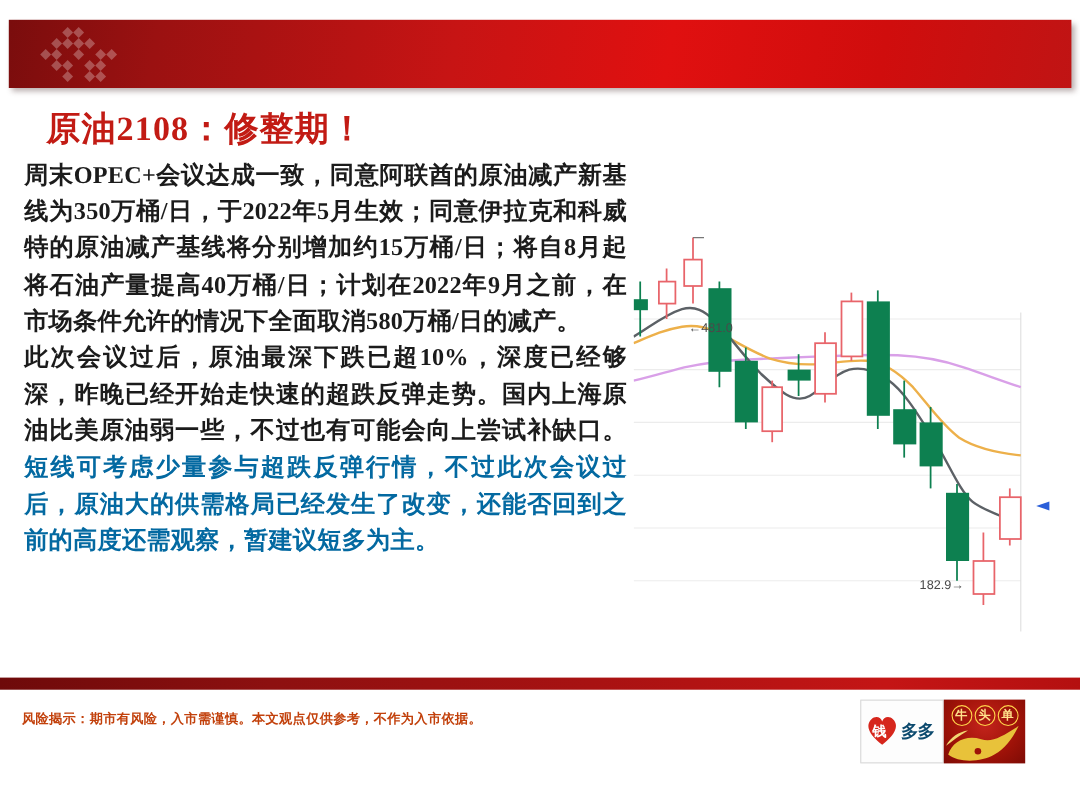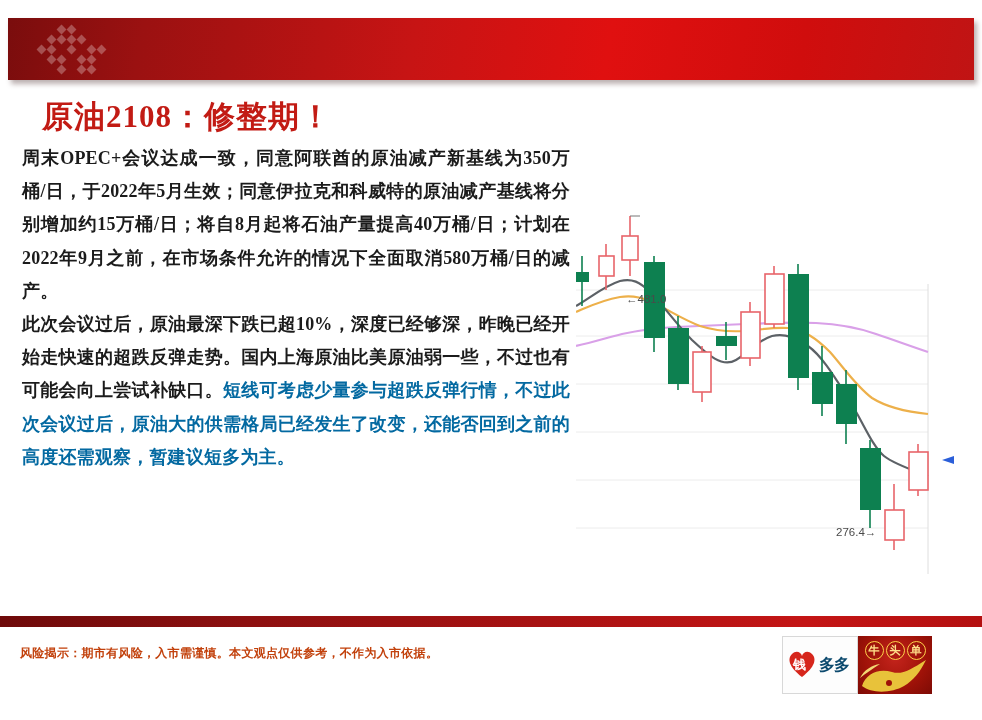--- a/index.html
+++ b/index.html
@@ -45,21 +45,21 @@
     font-size:31px; font-weight:bold;
     color:#c21b14;
     letter-spacing:1px;
     font-family:"Liberation Serif","DejaVu Serif",serif;
     white-space:nowrap;
     margin-left:12px;
   }
 
   .article{
     position:absolute; left:22px; top:54px; width:548px;
-    font-size:18px;
+    font-size:22px;
     line-height:33.2px;
     font-weight:bold;
     color:#1b1b1b;
     letter-spacing:.2px;
     text-align:justify;
     font-family:"Liberation Serif","DejaVu Serif",serif;
   }
   .em-red{ color:#0369a1; }
 
   .forecast{
@@ -286,21 +286,21 @@
           <rect x="333" y="258" width="19" height="38" fill="#ffffff" stroke="#e8646a" stroke-width="1.6"></rect>
           </g>
       </g>
 
       <polygon points="378,262 366,266 378,270" fill="#2b5fd9"></polygon>
 
       <line x1="54" y1="22" x2="64" y2="22" stroke="#777" stroke-width="1"></line>
     </svg>
 
     <div class="hi-label">←481.0</div>
-    <div class="lo-label">276.4→</div>
+    <div class="lo-label">182.9→</div>
   </div>
 </div>
 
 <div class="rule"></div>
 
 <div class="disclaimer">风险揭示：期市有风险，入市需谨慎。本文观点仅供参考，不作为入市依据。</div>
 
 <div class="logos">
   <div class="logo-a">
     <div class="qdd">

